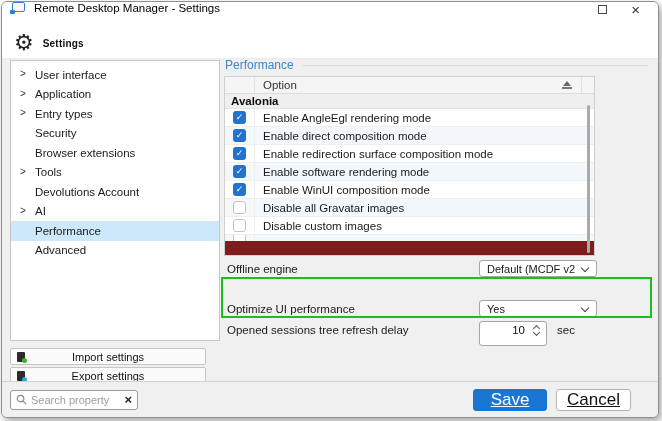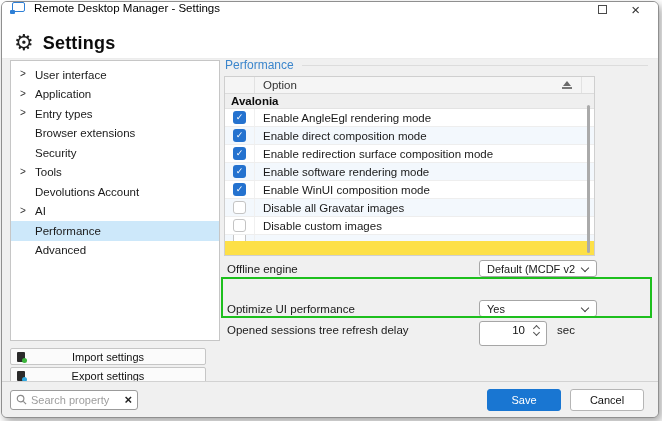--- a/index.html
+++ b/index.html
@@ -12,32 +12,32 @@
   .titlebar{height:26px;background:#fff;display:flex;align-items:flex-start;padding:0 8px 0 10px;}
   .app-icon{width:13px;height:10px;border:1.6px solid #2e7fd6;border-radius:2px;position:relative;flex:none;}
   .app-icon::after{content:"";position:absolute;left:-3px;bottom:-3px;width:5px;height:4px;background:#2e7fd6;border-radius:1px;}
   .win-title{margin-left:9px;font-size:11.5px;color:#000;}
   .win-controls{margin-left:auto;display:flex;align-items:center;gap:24px;padding-right:10px;}
   .maxi-glyph{width:9px;height:9px;border:1px solid #4a4a4a;display:block;}
   .close-glyph{font-size:15px;line-height:15px;color:#333;}
   
   .hdr{height:31px;background:#fff;display:flex;align-items:center;padding-left:12px;border-bottom:1px solid #ececec;}
   .gear{font-size:22px;line-height:22px;color:#1f1f1f;margin-right:9px;}
-  .hdr-title{font-size:18px;font-weight:700;color:#0d0d0d;letter-spacing:.2px;}
+  .hdr-title{font-size:10px;font-weight:700;color:#0d0d0d;letter-spacing:.2px;}
   
   .sidebar{position:absolute;left:8px;top:58px;width:210px;height:281px;background:#fff;
     border:1px solid #c6c6c6;padding-top:4px;overflow:hidden;}
   .tree-item{height:19.5px;display:flex;align-items:center;position:relative;padding-left:24px;color:#1a1a1a;}
   .tree-item.selected{background:var(--sel);}
   .tree-chevron{position:absolute;left:9px;top:3px;font-size:10px;color:#333;}
   
   .main-title{position:absolute;left:223px;top:56px;right:10px;display:flex;align-items:center;
     color:var(--heading);font-size:12px;}
   .main-title .rule{flex:1;height:1px;background:#dcdcdc;margin-left:8px;}
-  .table{position:absolute;left:222px;top:74px;width:371px;height:180px;background:#fde047;
+  .table{position:absolute;left:222px;top:74px;width:371px;height:180px;background:#7f1d1d;
     border:1px solid #cfcfcf;}
   .thead{height:17px;background:#f5f5f5;border-bottom:1px solid #dcdcdc;display:flex;align-items:center;position:relative;}
   .cb-spacer{width:30px;height:100%;border-right:1px solid #e2e2e2;flex:none;}
   .opt-hdr{padding-left:8px;color:#333;}
   .sort-icon{position:absolute;right:22px;top:4px;width:10px;height:8px;border-bottom:2px solid #777;}
   .sort-icon::before{content:"";position:absolute;left:1px;top:0;width:0;height:0;
     border-left:4px solid transparent;border-right:4px solid transparent;border-bottom:5px solid #6a6a6a;}
   .thead::after{content:"";position:absolute;right:12px;top:0;bottom:0;width:1px;background:#e2e2e2;}
   .tbody{position:absolute;left:0;right:0;top:17px;bottom:0;overflow:hidden;}
   .group-row{height:15px;background:#efefef;border-bottom:1px solid #e3e3e3;display:flex;align-items:center;
@@ -71,30 +71,30 @@
     pointer-events:none;z-index:6;}
   
   .side-btn{position:absolute;left:8px;width:196px;height:17px;background:#fbfbfb;border:1px solid #c6c6c6;
     border-radius:2px;display:flex;align-items:center;justify-content:center;font-size:11px;color:#111;cursor:default;}
   .side-btn .doc-ic{position:absolute;left:6px;top:3px;width:8px;height:10px;background:#2b2b2b;border-radius:1px;}
   .side-btn .doc-ic::after{content:"";position:absolute;right:-2px;bottom:-1px;width:5px;height:5px;border-radius:50%;}
   .side-btn.import .doc-ic::after{background:#3db53d;}
   .side-btn.export .doc-ic::after{background:#2fa8e0;}
   
   .footer{position:absolute;left:0;right:0;bottom:0;height:36px;background:#f0f0f0;border-top:1px solid #d2d2d2;
-    display:flex;align-items:center;padding:0 14px 0 8px;}
+    display:flex;align-items:center;padding:0 27px 0 8px;}
   .search{width:128px;height:20px;background:#fff;border:1px solid #9b9b9b;border-radius:3px;
     display:flex;align-items:center;padding:0 5px 0 5px;}
   .search input{flex:1;min-width:0;border:0;outline:0;background:transparent;
     font:11px "Liberation Sans",sans-serif;color:#333;padding-left:4px;}
   .search input::placeholder{color:#9d9d9d;}
   .clear-x{font-size:13px;font-weight:700;color:#222;line-height:13px;flex:none;}
   .actions{margin-left:auto;display:flex;gap:9px;}
   .btn{height:22px;min-width:74px;border-radius:3px;display:flex;align-items:center;justify-content:center;
-    font-size:11px;cursor:default;padding:0 10px;}
+    font-size:17px;cursor:default;padding:0 10px;text-decoration:underline;}
   .btn.primary{background:var(--accent);border:1px solid var(--accent);color:#fff;}
   .btn.secondary{background:#fff;border:1px solid #b5b5b5;color:#111;}
 </style>
 </head>
 <body>
 
 <div class="window">
 
   <div class="titlebar">
     <span class="app-icon"></span>
@@ -119,24 +119,24 @@
       </div>
       <div class="tree-item">
         <span class="tree-chevron">&gt;</span>
         <span>Application</span>
       </div>
       <div class="tree-item">
         <span class="tree-chevron">&gt;</span>
         <span>Entry types</span>
       </div>
       <div class="tree-item">
+        <span>Security</span>
+      </div>
+      <div class="tree-item">
         <span>Browser extensions</span>
-      </div>
-      <div class="tree-item">
-        <span>Security</span>
       </div>
       <div class="tree-item">
         <span class="tree-chevron">&gt;</span>
         <span>Tools</span>
       </div>
       <div class="tree-item">
         <span>Devolutions Account</span>
       </div>
       <div class="tree-item">
         <span class="tree-chevron">&gt;</span>

